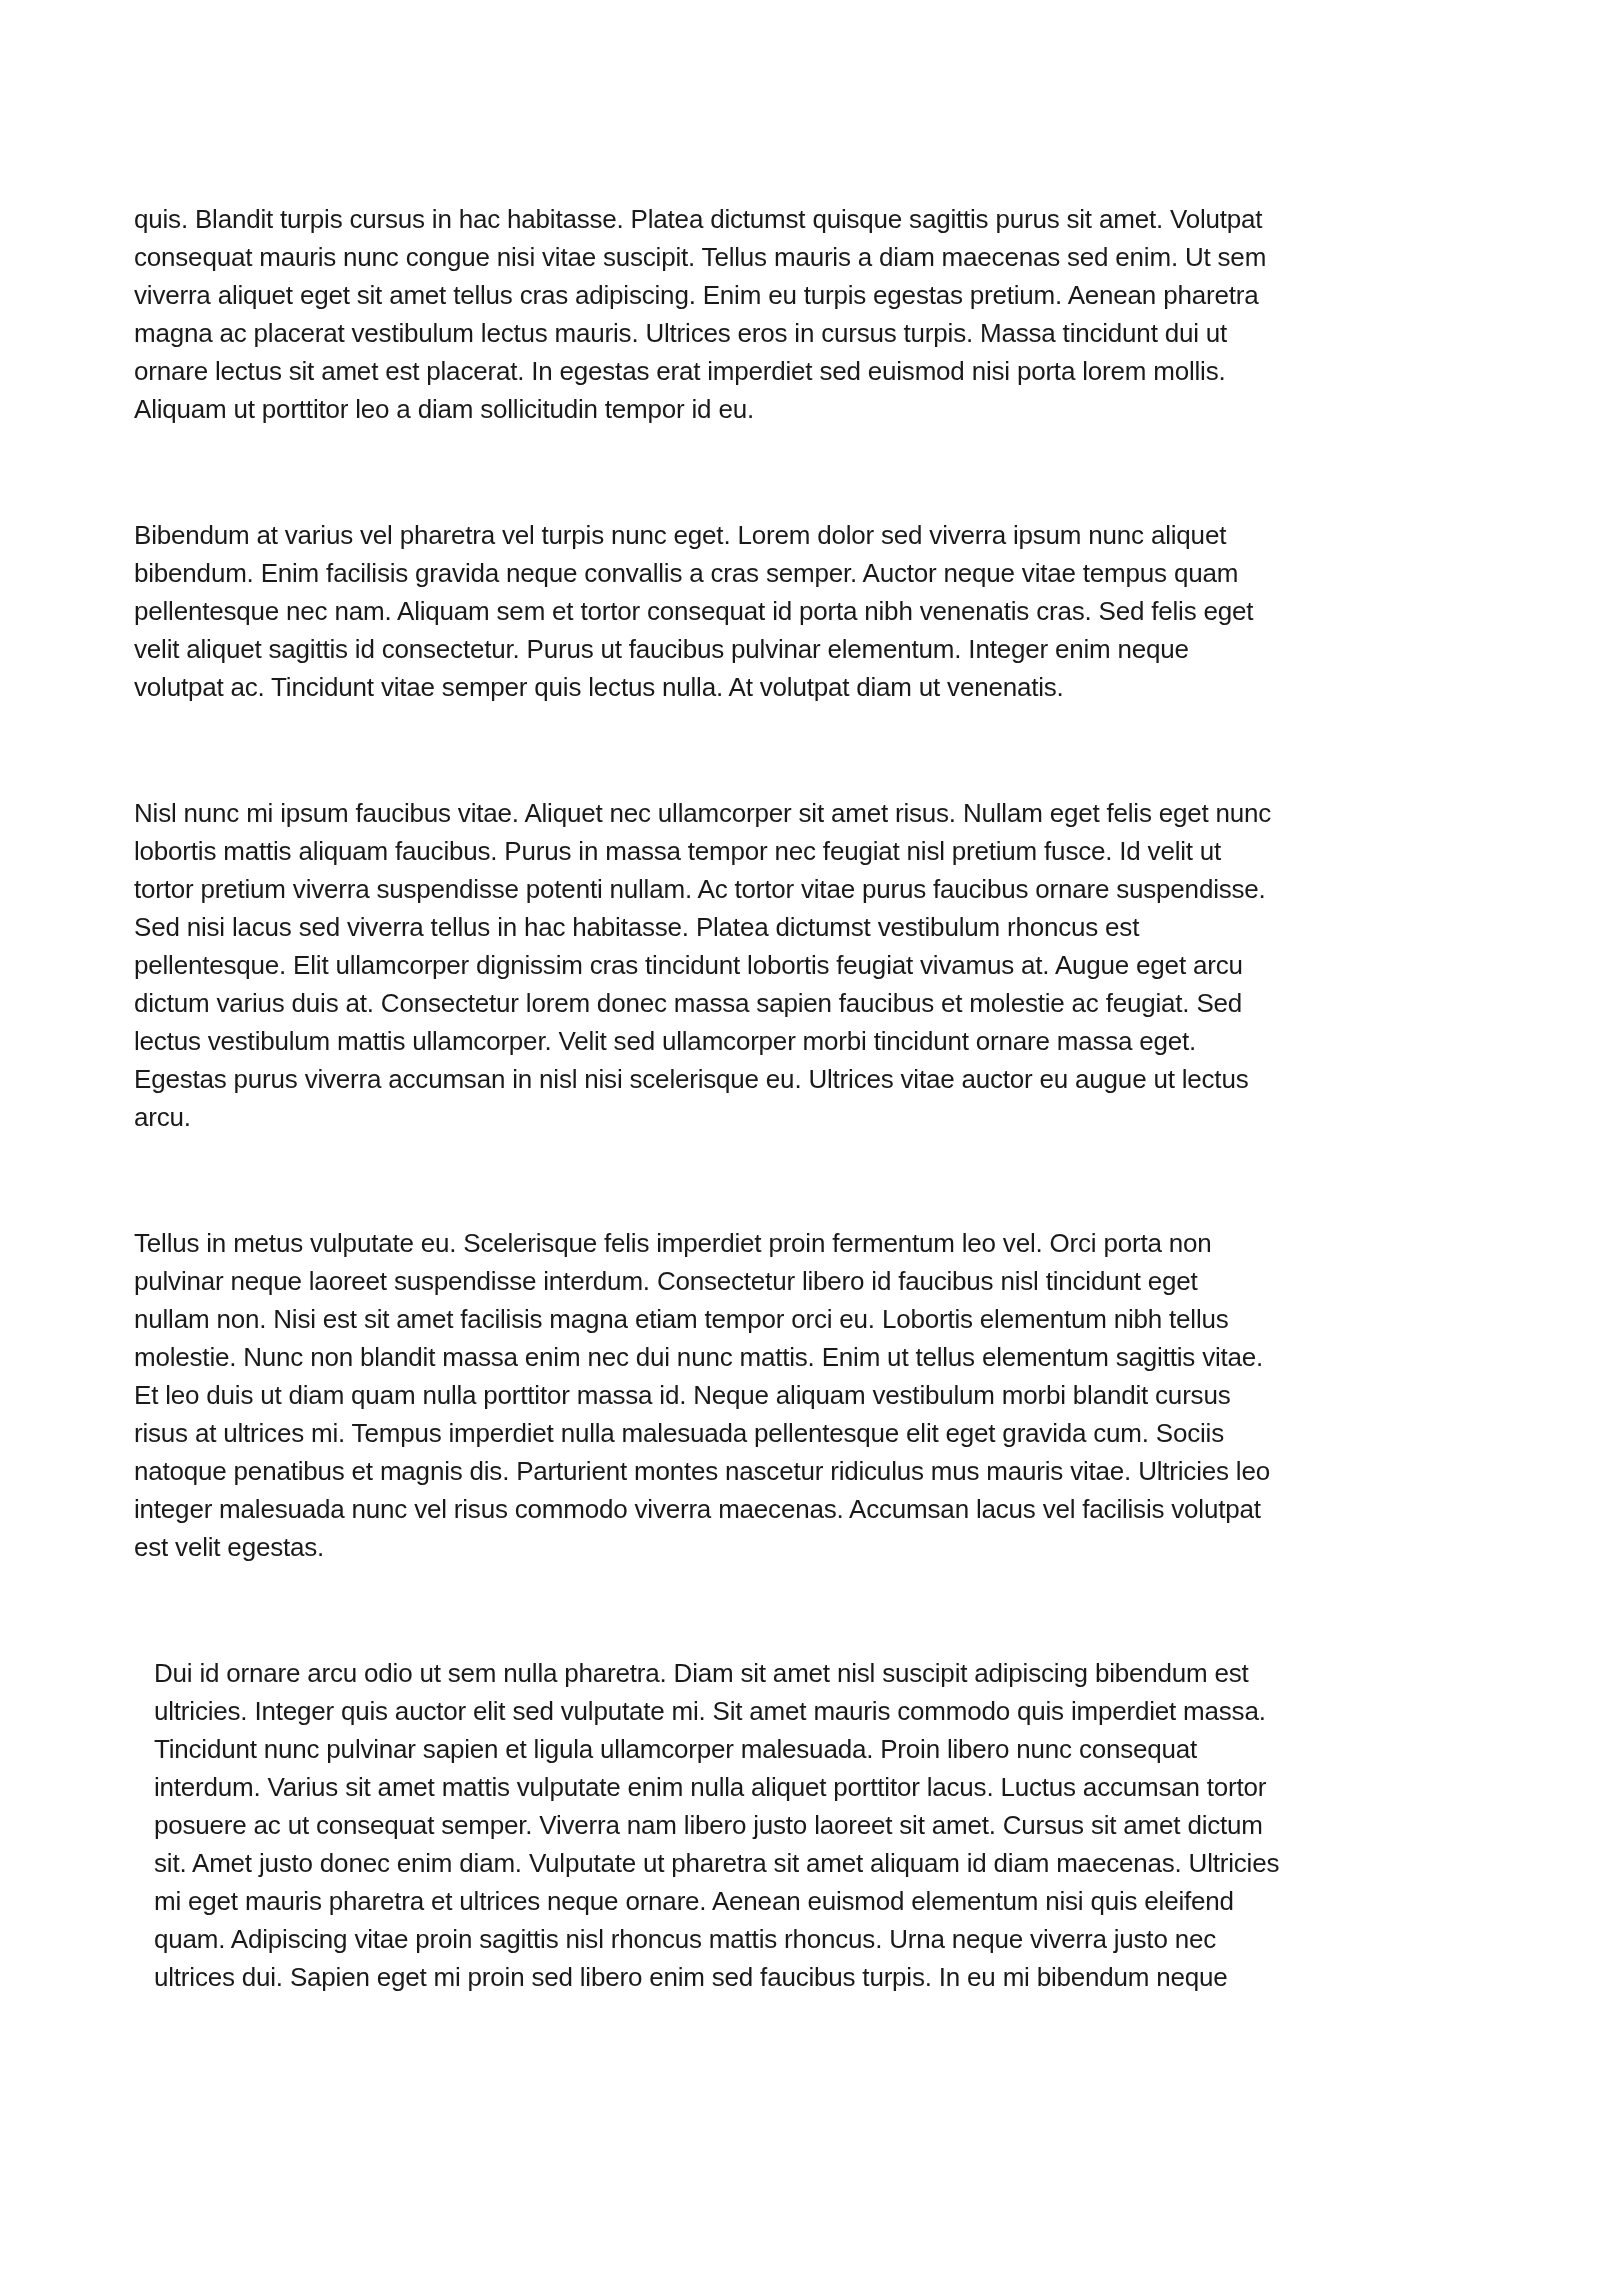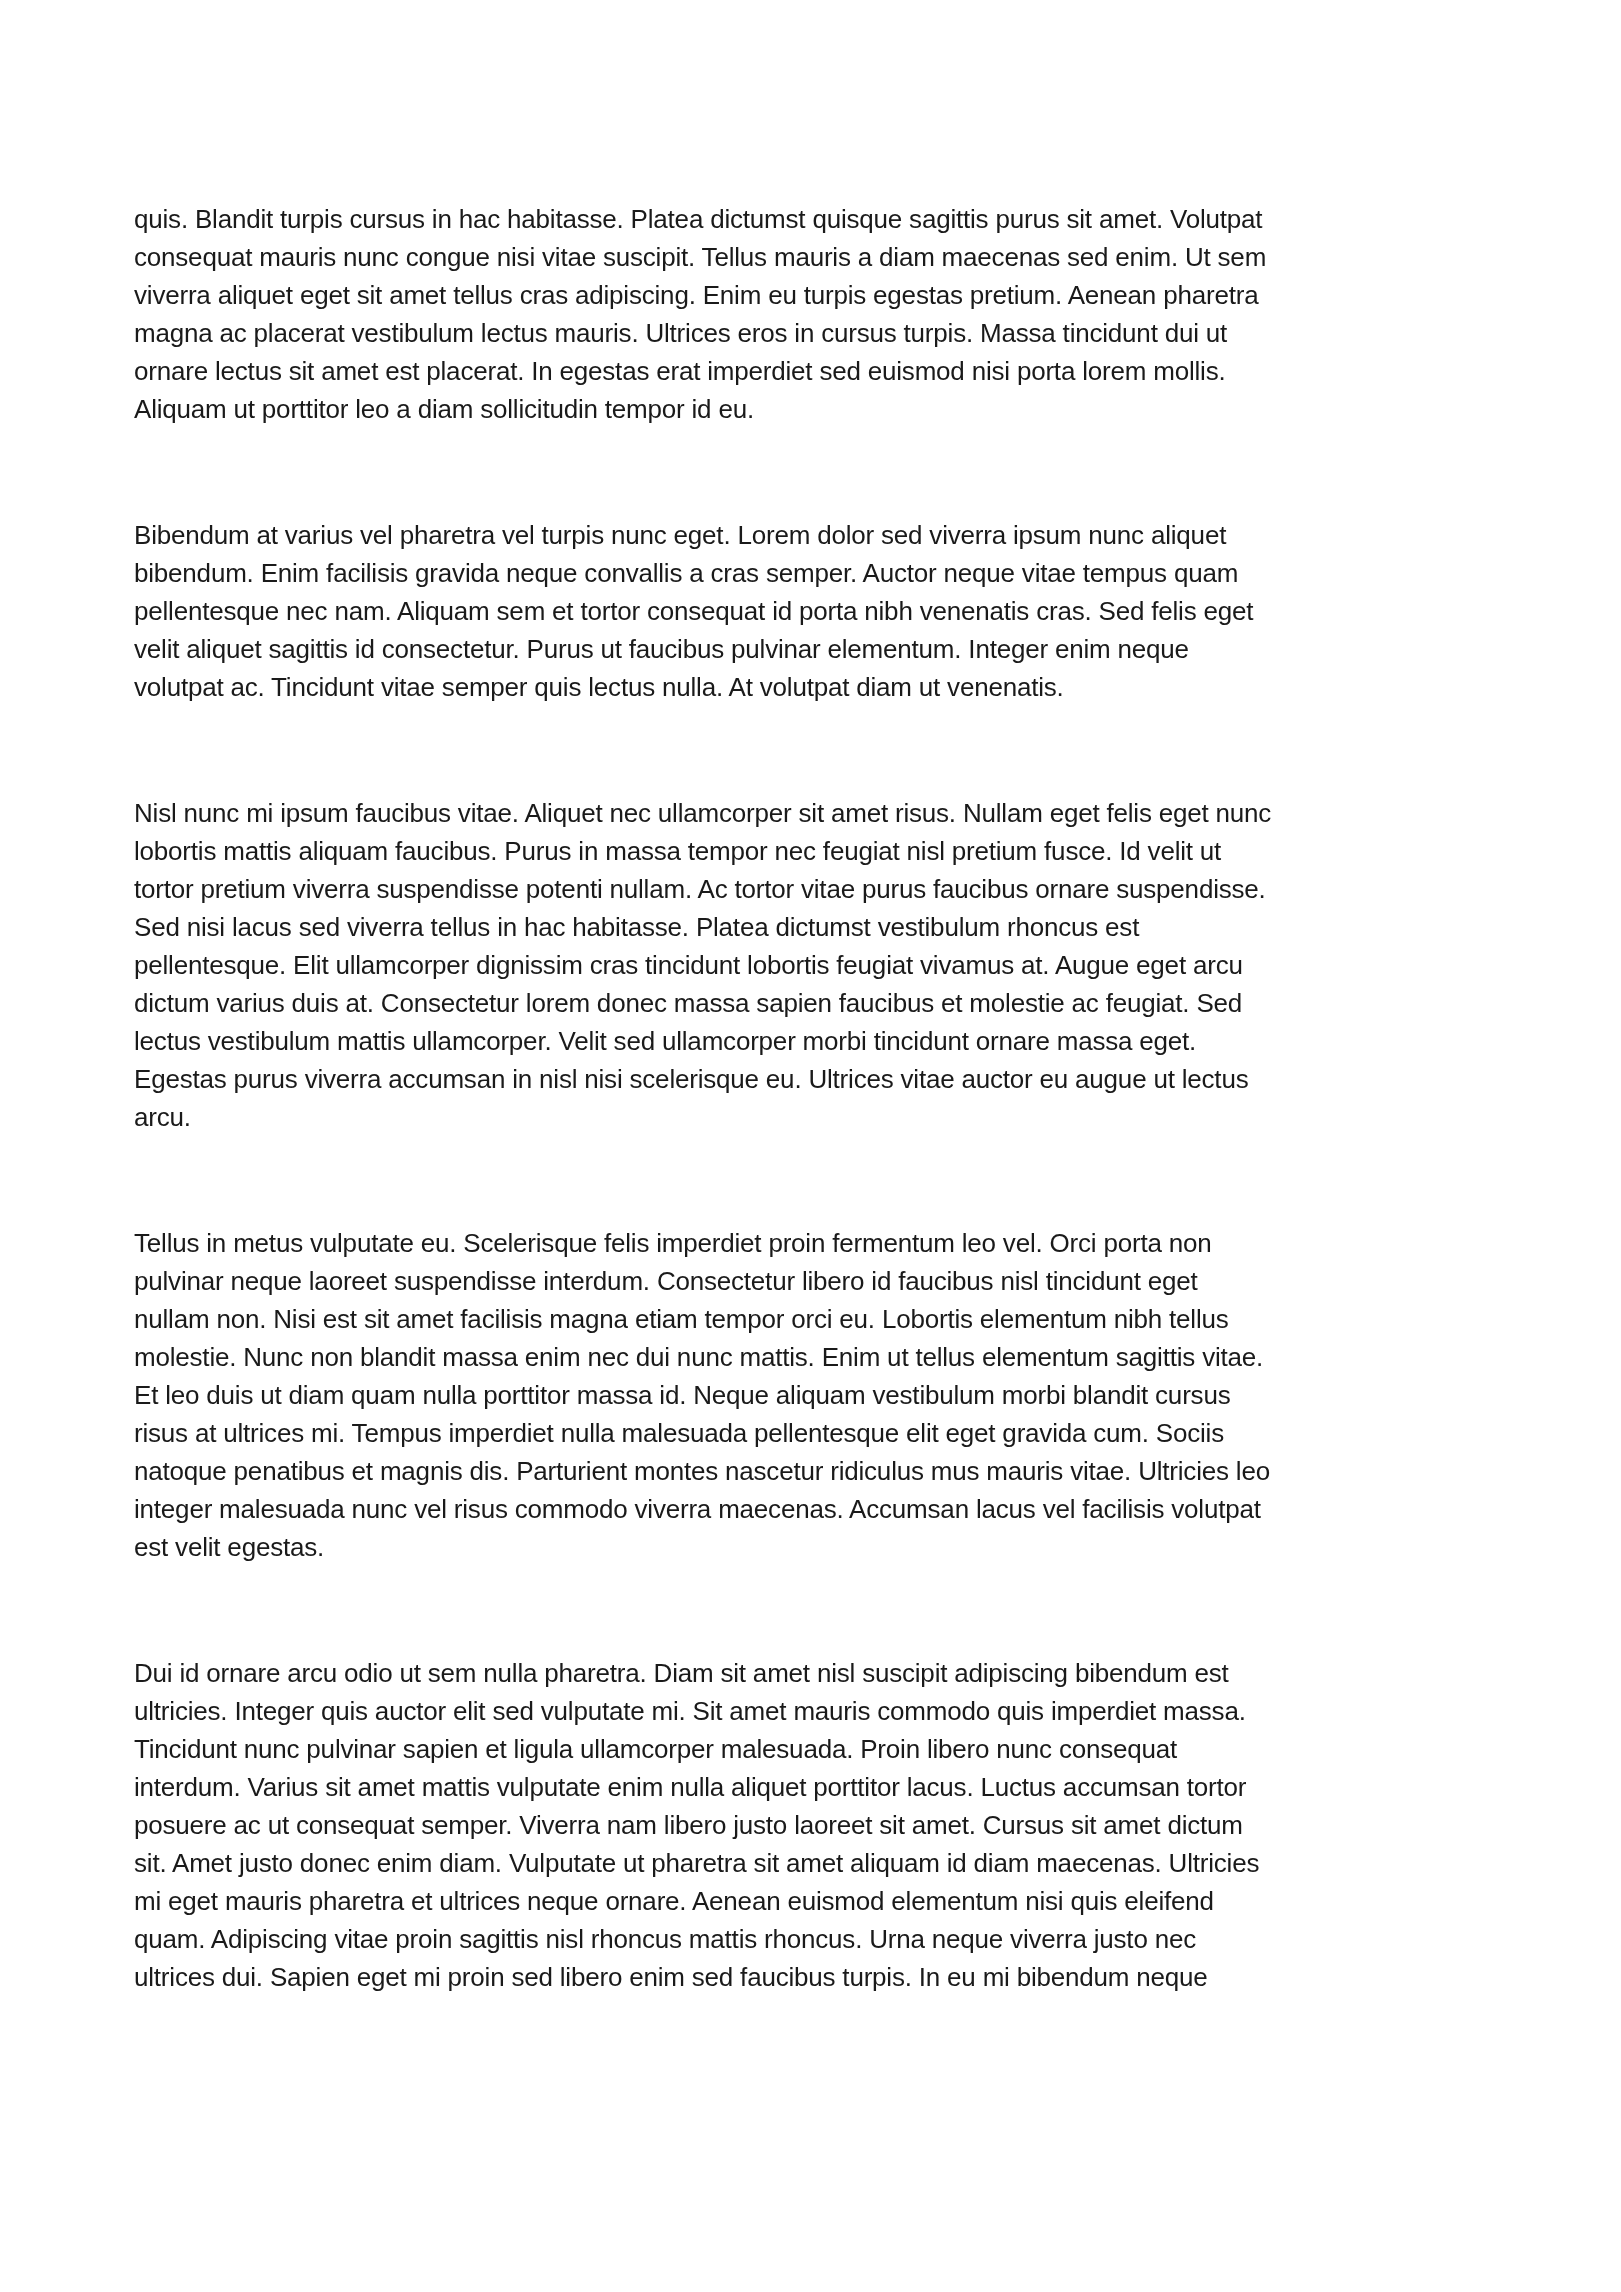--- a/index.html
+++ b/index.html
@@ -25,20 +25,21 @@
     margin: 0 0 88px 0;
     font-size: 26px;
     line-height: 38px;
     letter-spacing: -0.2px;
     color: #1a1a1a;
     white-space: pre;
     text-align: left;
   }
   section[data-name="text-body"] p:last-child {
     margin-bottom: 0;
+    margin-left: 20px;
   }
 </style>
 </head>
 <body>
 
 <main data-name="document-page">
   <section data-name="text-body" style="color: rgb(26, 26, 26);">
       <p data-name="paragraph-1">quis. Blandit turpis cursus in hac habitasse. Platea dictumst quisque sagittis purus sit amet. Volutpat
 consequat mauris nunc congue nisi vitae suscipit. Tellus mauris a diam maecenas sed enim. Ut sem
 viverra aliquet eget sit amet tellus cras adipiscing. Enim eu turpis egestas pretium. Aenean pharetra

